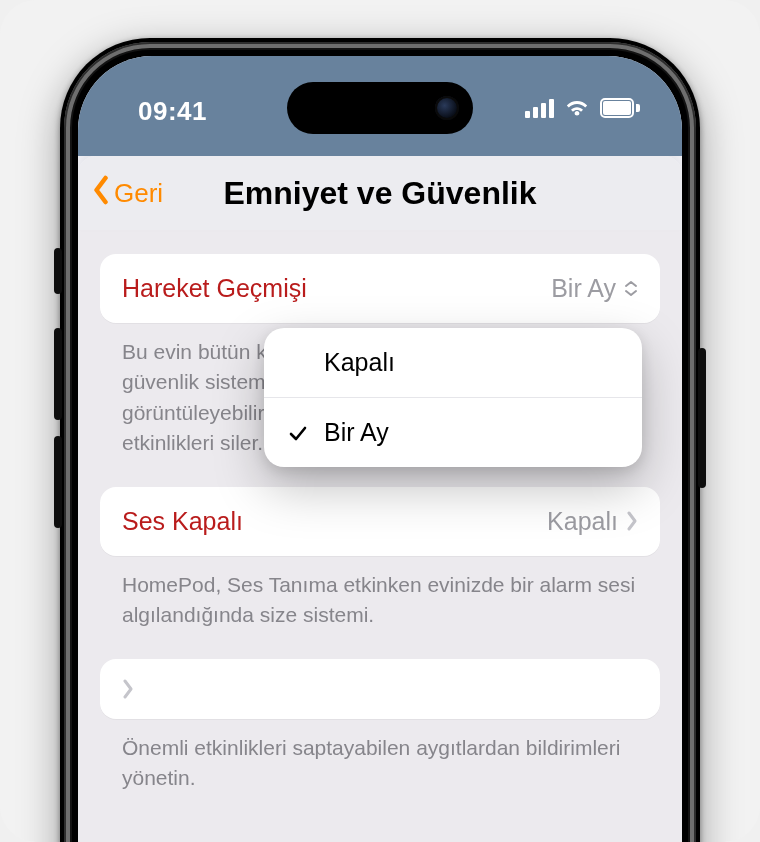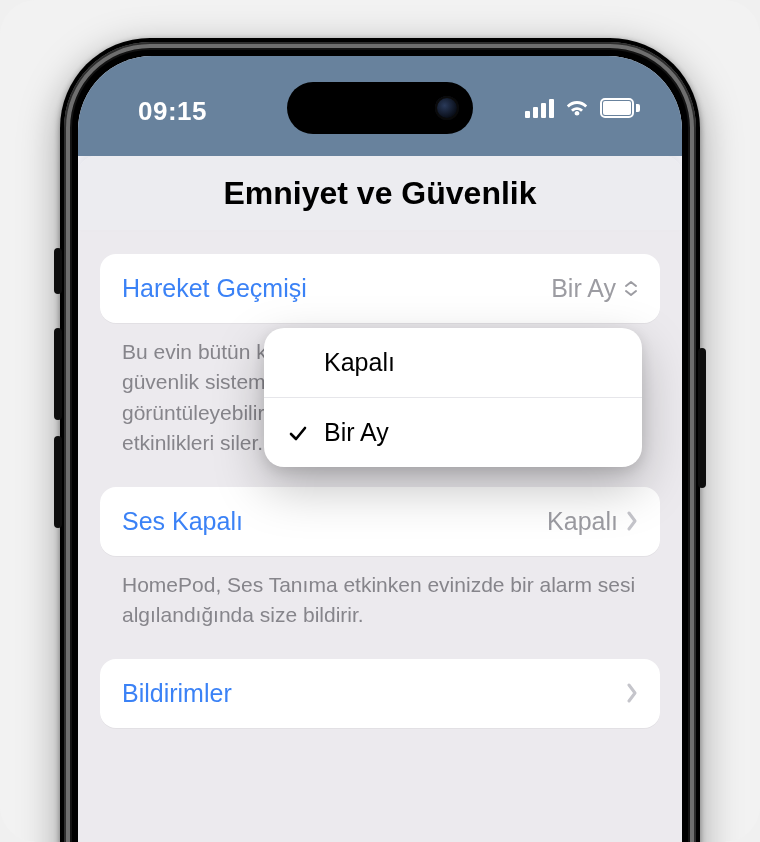--- a/index.html
+++ b/index.html
@@ -58,21 +58,21 @@
   .nav { position:absolute; top:100px; left:0; right:0; height:74px; background: linear-gradient(#ececf0,#ececf0); border-top-left-radius: 18px; border-top-right-radius: 18px; box-shadow: 0 -6px 12px rgba(0,0,0,0.06); z-index:30; }
   .nav .back { position:absolute; left:14px; top:0; bottom:0; display:flex; align-items:center; gap:4px; color:#ff8a00; font-size:26px; }
   .nav .back svg { width:18px; height:30px; }
   .nav .title { position:absolute; left:0; right:0; top:0; bottom:0; display:flex; align-items:center; justify-content:center; font-size:32px; font-weight:600; color:#000; }
 
   
   .content { position:absolute; top:174px; left:0; right:0; bottom:0; background:#eceaee; padding: 24px 22px 0; overflow:hidden; }
 
   .card { background:#ffffff; border-radius:16px; box-shadow: 0 1px 0 rgba(0,0,0,0.04); }
   .row { display:flex; align-items:center; justify-content:space-between; padding:20px 22px; font-size:25px; }
-  .row .label { color:#3b82f6; }
+  .row .label { color:#b91c1c; }
   .row .value { color:#9c9ca2; display:flex; align-items:center; gap:8px; }
   .chevron-ud { display:inline-flex; flex-direction:column; gap:1px; color:#9c9ca2; }
   .chevron-ud svg { width:14px; height:8px; display:block; }
   .chevron-r { color:#c5c5cb; }
   .chevron-r svg { width:12px; height:20px; display:block; }
 
   .footer { color:#86858b; font-size:21px; line-height:1.45; padding: 14px 22px 28px; }
   .footer a { color:#ff8a00; text-decoration:none; }
 
   
@@ -100,21 +100,21 @@
     <span class="side-btn left3"></span>
     <span class="side-btn right1"></span>
 
     <div class="screen">
 
       <div class="island">
         <span class="cam"></span>
       </div>
 
       <div class="statusbar">
-        <span class="time">09:15</span>
+        <span class="time">09:41</span>
         <div class="right">
           <span class="cell-bars">
               <span></span>
               <span></span>
               <span></span>
               <span></span>
             </span>
           <span class="wifi">
             <svg viewBox="0 0 26 20" fill="#fff">
                 <path d="M13 17.5c1.3 0 2.4-1 2.4-2.3 0-1.3-1.1-2.3-2.4-2.3s-2.4 1-2.4 2.3c0 1.3 1.1 2.3 2.4 2.3zM7 11.7l2 2c1-1 2.5-1.7 4-1.7s3 .7 4 1.7l2-2c-1.6-1.6-3.7-2.5-6-2.5S8.6 10.1 7 11.7zM2.8 7.5l2 2C7 7.3 9.9 6.1 13 6.1s6 1.2 8.2 3.4l2-2C20.3 4.6 16.8 3.1 13 3.1S5.7 4.6 2.8 7.5z"></path>
@@ -122,20 +122,28 @@
           </span>
           <span class="battery">
             <span class="body"></span>
               <span class="fill"></span>
               <span class="cap"></span>
           </span>
         </div>
       </div>
 
       <div class="nav">
+        <div class="back">
+          <span>
+            <svg viewBox="0 0 12 20" fill="none" stroke="#ff8a00" stroke-width="3" stroke-linecap="round" stroke-linejoin="round">
+                <polyline points="9,2 3,10 9,18"></polyline>
+              </svg>
+          </span>
+          <span>Geri</span>
+        </div>
         <div class="title">Emniyet ve Güvenlik</div>
       </div>
 
       <div class="content">
 
         <div class="card blurred">
           <div class="row">
             <span class="label">Hareket Geçmişi</span>
             <span class="value">
               <span>Bir Ay</span>
@@ -161,34 +169,34 @@
             <span class="value">
               <span>Kapalı</span>
               <span class="chevron-r">
                 <svg viewBox="0 0 12 20" fill="none" stroke="#c5c5cb" stroke-width="3" stroke-linecap="round" stroke-linejoin="round">
                     <polyline points="3,2 9,10 3,18"></polyline>
                   </svg>
               </span>
             </span>
           </div>
         </div>
-        <div class="footer">HomePod, Ses Tanıma etkinken evinizde bir alarm sesi algılandığında size bildirir.</div>
+        <div class="footer">HomePod, Ses Tanıma etkinken evinizde bir alarm sesi algılandığında size sistemi.</div>
 
         <div class="card">
           <div class="row">
-            <span class="label">Bildirimler</span>
             <span class="value">
               <span class="chevron-r">
                 <svg viewBox="0 0 12 20" fill="none" stroke="#c5c5cb" stroke-width="3" stroke-linecap="round" stroke-linejoin="round">
                     <polyline points="3,2 9,10 3,18"></polyline>
                   </svg>
               </span>
             </span>
           </div>
         </div>
+        <div class="footer">Önemli etkinlikleri saptayabilen aygıtlardan bildirimleri yönetin.</div>
 
       </div>
 
       <div class="menu">
         <div class="mrow">
           <span class="spacer"></span>
           <span>Kapalı</span>
         </div>
         <div class="mrow">
           <span class="check">

